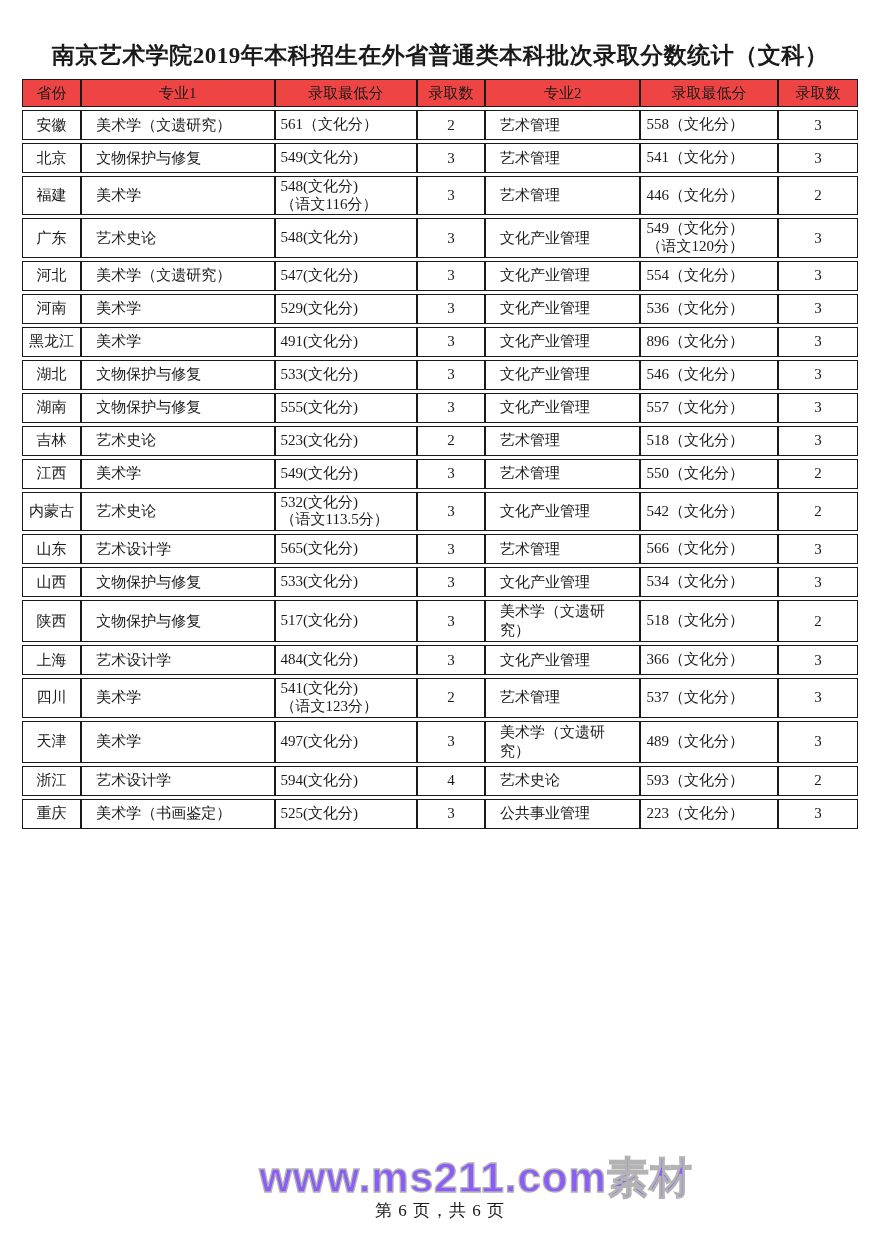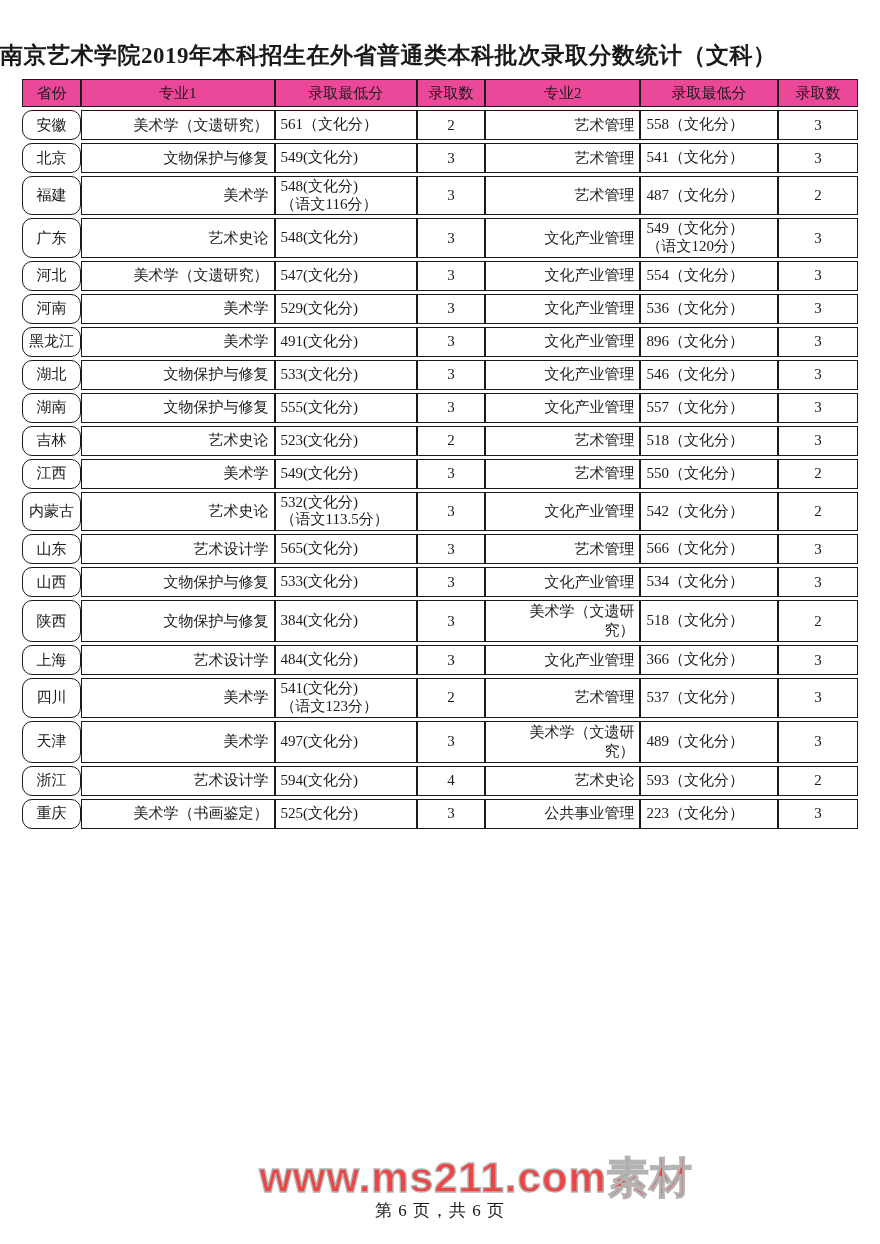--- a/index.html
+++ b/index.html
@@ -19,20 +19,21 @@
     height: 1244px;
     background: #ffffff;
     overflow: hidden;
   }
   .title {
     position: absolute;
     top: 40px;
     left: 0;
     width: 100%;
     margin: 0;
+    text-align: center;
     font-size: 23px;
     font-weight: bold;
     letter-spacing: 0.5px;
   }
   table.scores {
     position: absolute;
     top: 76px;
     left: 22px;
     width: 836px;
     table-layout: fixed;
@@ -40,43 +41,43 @@
     border-spacing: 0 3px;
   }
   th, td {
     border: 1.5px solid #1a1a1a;
     box-sizing: border-box;
     font-size: 15px;
     font-weight: normal;
     overflow: hidden;
   }
   thead th {
-    background: #ec4899;
+    background: #ef4444;
     height: 28px;
     text-align: center;
     padding: 2px 3px;
   }
   td { height: 30px; padding: 1px 5px; }
-  .c-prov  { text-align: center; padding: 1px 2px; border-radius: 10px; }
-  .c-major { text-align: right; padding-left: 26px; }
+  .c-prov  { text-align: center; padding: 1px 2px; }
+  .c-major { text-align: left; padding-left: 14px; }
   .c-score { text-align: left; white-space: pre-line; line-height: 1.18; }
   .c-count { text-align: center; }
   .watermark {
     position: absolute;
     top: 1150px;
     left: 0;
     width: 100%;
     box-sizing: border-box;
     padding-left: 72px;
     text-align: center;
     font-family: "Liberation Sans", "DejaVu Sans", sans-serif;
     font-size: 42px;
     font-weight: bold;
     letter-spacing: 1px;
-    color: #ef4444;
+    color: #8b5cf6;
     -webkit-text-stroke: 1.3px #b3b3b3;
     text-shadow: 0 0 1px #c9c9c9;
   }
   .footer {
     position: absolute;
     top: 1199px;
     left: 0;
     width: 100%;
     text-align: center;
     font-size: 17px;
@@ -130,21 +131,21 @@
           <td class="c-score">541（文化分）</td>
           <td class="c-count">3</td>
         </tr>
         <tr>
           <td class="c-prov">福建</td>
           <td class="c-major">美术学</td>
           <td class="c-score">548(文化分)
 （语文116分）</td>
           <td class="c-count">3</td>
           <td class="c-major">艺术管理</td>
-          <td class="c-score">487（文化分）</td>
+          <td class="c-score">446（文化分）</td>
           <td class="c-count">2</td>
         </tr>
         <tr>
           <td class="c-prov">广东</td>
           <td class="c-major">艺术史论</td>
           <td class="c-score">548(文化分)</td>
           <td class="c-count">3</td>
           <td class="c-major">文化产业管理</td>
           <td class="c-score">549（文化分）
 （语文120分）</td>
@@ -237,21 +238,21 @@
           <td class="c-major">文物保护与修复</td>
           <td class="c-score">533(文化分)</td>
           <td class="c-count">3</td>
           <td class="c-major">文化产业管理</td>
           <td class="c-score">534（文化分）</td>
           <td class="c-count">3</td>
         </tr>
         <tr>
           <td class="c-prov">陕西</td>
           <td class="c-major">文物保护与修复</td>
-          <td class="c-score">384(文化分)</td>
+          <td class="c-score">517(文化分)</td>
           <td class="c-count">3</td>
           <td class="c-major">美术学（文遗研究）</td>
           <td class="c-score">518（文化分）</td>
           <td class="c-count">2</td>
         </tr>
         <tr>
           <td class="c-prov">上海</td>
           <td class="c-major">艺术设计学</td>
           <td class="c-score">484(文化分)</td>
           <td class="c-count">3</td>

